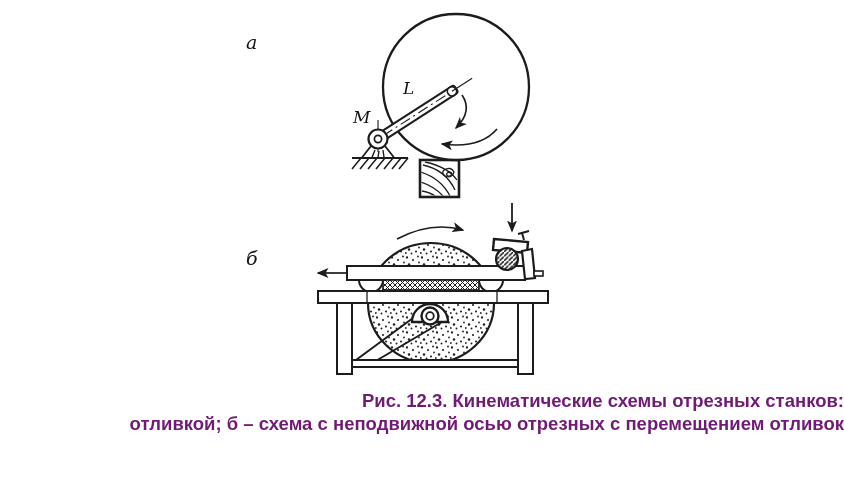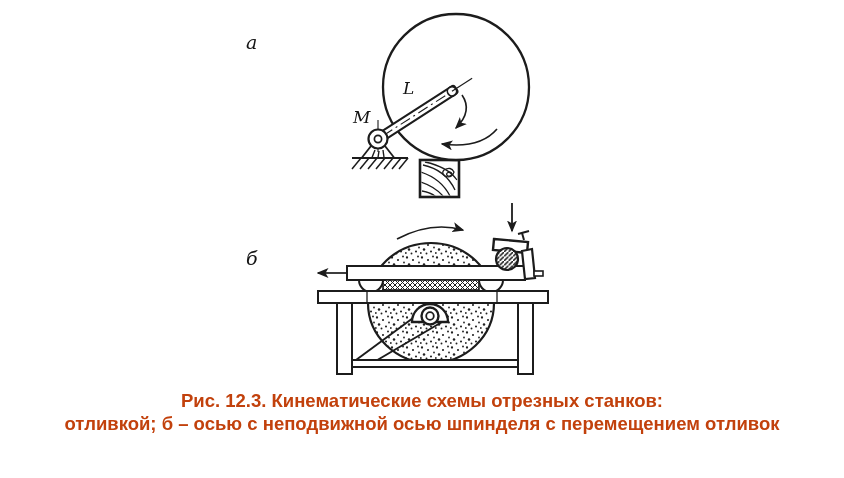--- a/index.html
+++ b/index.html
@@ -3,22 +3,22 @@
 <meta charset="utf-8">
 <style>
   html,body { margin:0; padding:0; background:#ffffff; }
   .page {
     position:relative; width:844px; height:478px; background:#ffffff;
     font-family:"Liberation Sans", sans-serif; color:#1c1c1c; overflow:hidden;
   }
   .figure-svg { position:absolute; left:0; top:0; }
   .caption {
     position:absolute; left:0; top:390px; width:844px;
-    text-align:center; font-weight:700; font-size:18.5px; line-height:22.6px;
-    color:#c2410c; letter-spacing:0px;
+    text-align:right; font-weight:700; font-size:18.5px; line-height:22.6px;
+    color:#701a75; letter-spacing:0px;
   }
   .diagram-label { font-family:"DejaVu Serif", serif; font-style:italic; font-size:19px; fill:#141414; }
   .part-label { font-family:"DejaVu Serif", serif; font-style:italic; font-size:17px; fill:#141414; }
 </style>
 </head>
 <body>
 
 <div class="page">
 
   <svg class="figure-svg" width="844" height="390" viewBox="0 0 844 390">
@@ -152,16 +152,16 @@
       </g>
 
       <path d="M397,239 Q431,221 463,230" fill="none" stroke="#1c1c1c" stroke-width="1.7" marker-end="url(#ah)"></path>
 
       <text class="diagram-label" x="246" y="265">б</text>
     </g>
   </svg>
 
   <div class="caption">
     <div>Рис. 12.3. Кинематические схемы отрезных станков:</div>
-    <div>отливкой; б – осью с неподвижной осью шпинделя с перемещением отливок</div>
+    <div>отливкой; б – схема с неподвижной осью отрезных с перемещением отливок</div>
   </div>
 
 </div>
 
 </body></html>

